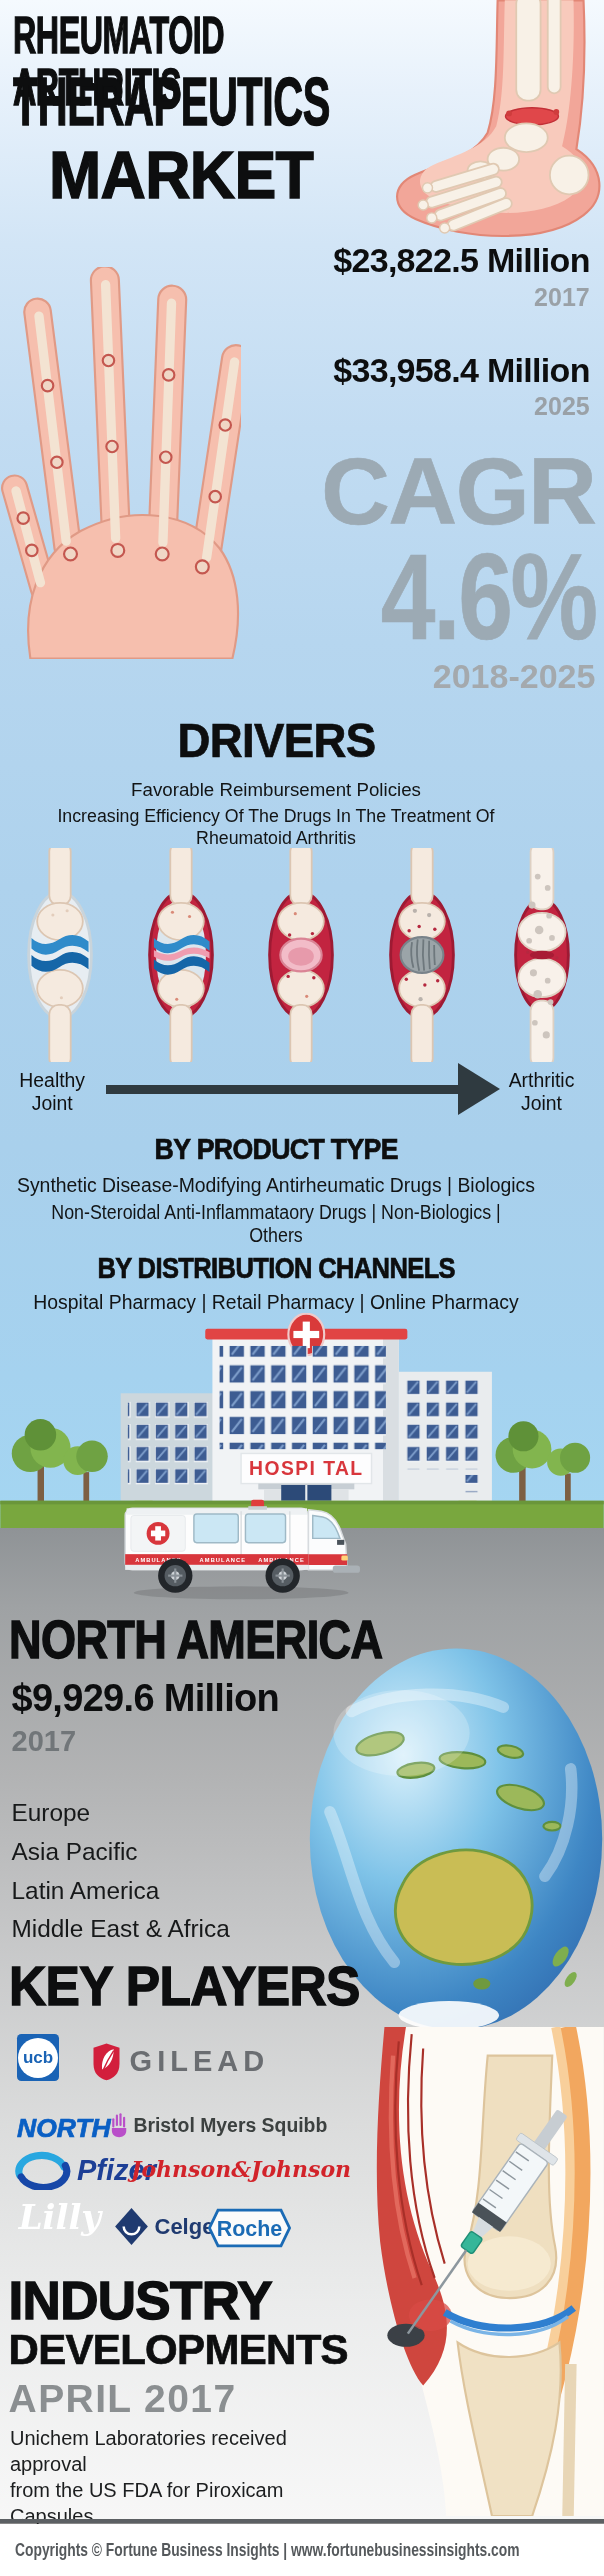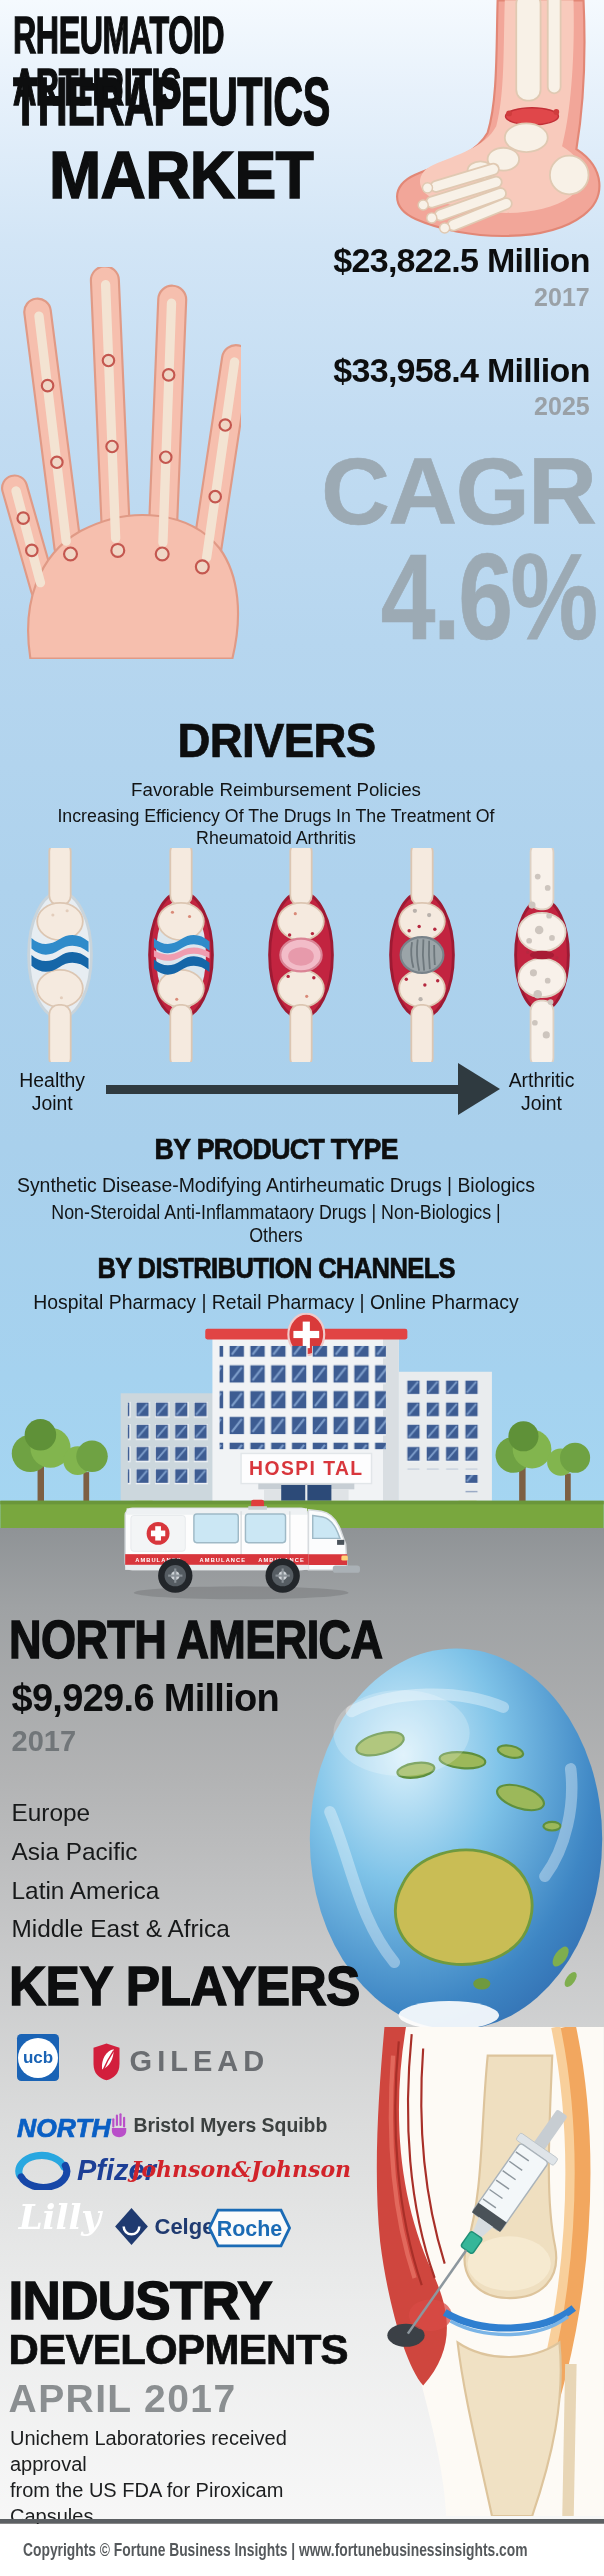--- a/index.html
+++ b/index.html
@@ -6,21 +6,21 @@
   .canvas{position:relative;width:604px;height:2576px;overflow:hidden;margin:0 auto;
           font-family:"Liberation Sans","DejaVu Sans",sans-serif;color:#0d0e0f;}
   .abs{position:absolute;}
   .z1{z-index:1}.z2{z-index:2}.z3{z-index:3}
   
   .bg-blue{top:0;left:0;width:604px;height:1528px;
     background:linear-gradient(180deg,#f5fafe 0%,#e7f1fb 6%,#d2e5f6 16%,#c2dcf2 28%,#b6d6ef 42%,#aed2ed 58%,#a9d0ec 75%,#a5d2ef 90%,#a4d6f2 100%);}
   .bg-gray{top:1528px;left:0;width:604px;height:993px;
     background:linear-gradient(180deg,#8f9396 0%,#9fa2a4 8%,#b2b3b4 25%,#c7c8c9 42%,#dbdcdc 60%,#ebecec 78%,#f7f7f7 100%);}
   .footer-sep{top:2519px;left:0;width:604px;height:4.3px;background:#5c6063;}
-  .footer{top:2524px;left:0;width:604px;height:52px;background:#ffffff;display:flex;align-items:center;padding-left:16px;box-sizing:border-box;}
+  .footer{top:2524px;left:0;width:604px;height:52px;background:#ffffff;display:flex;align-items:center;padding-left:8px;box-sizing:border-box;}
   
   .cond{font-weight:700;letter-spacing:-0.7px;display:inline-block;}
   .tol{transform-origin:0 50%;}
   .toc{transform-origin:50% 50%;}
   .heavy{-webkit-text-stroke:1.4px currentColor;}
   .heavy1{-webkit-text-stroke:0.7px currentColor;}
   .ctr{left:0;width:552px;text-align:center;}
   .pre{white-space:pre-line;}
   
   .t1{left:13px;top:8.6px;font-size:52px;line-height:1;}
@@ -420,20 +420,21 @@
   <div class="abs z3 t2"><span class="cond tol heavy">THERAPEUTICS</span></div>
   <div class="abs z3 t3"><span class="cond tol heavy">MARKET</span></div>
 
   <div class="abs z3 money" style="top:241px"><span class="mv">$23,822.5 Million</span></div>
   <div class="abs z3 money" style="top:283px"><span class="my">2017</span></div>
   <div class="abs z3 money" style="top:351px"><span class="mv">$33,958.4 Million</span></div>
   <div class="abs z3 money" style="top:392px"><span class="my">2025</span></div>
 
   <div class="abs z3 cagr" style="top:446px"><span class="cagr-l heavy1">CAGR</span></div>
   <div class="abs z3 cagr" style="top:539px"><span class="cagr-v heavy1">4.6%</span></div>
+  <div class="abs z3 cagr" style="top:657px"><span class="cagr-p">2018-2025</span></div>
 
   <div class="abs z3 ctr h-drivers"><span class="cond toc heavy1">DRIVERS</span></div>
   <div class="abs z3 ctr" style="top:779px"><span class="drv">Favorable Reimbursement Policies</span></div>
   <div class="abs z3 ctr" style="top:805px"><span class="drv toc" style="display:inline-block;transform:scaleX(.95)">Increasing Efficiency Of The Drugs In The Treatment Of Rheumatoid Arthritis</span></div>
 
   <div class="abs z3 jlab pre" style="left:5.7px;top:1069px;width:93px">Healthy
 Joint</div>
   <div class="abs z2 arrow-shaft"></div>
   <div class="abs z2 arrow-head"></div>
   <div class="abs z3 jlab pre" style="left:495px;top:1069px;width:93px">Arthritic

